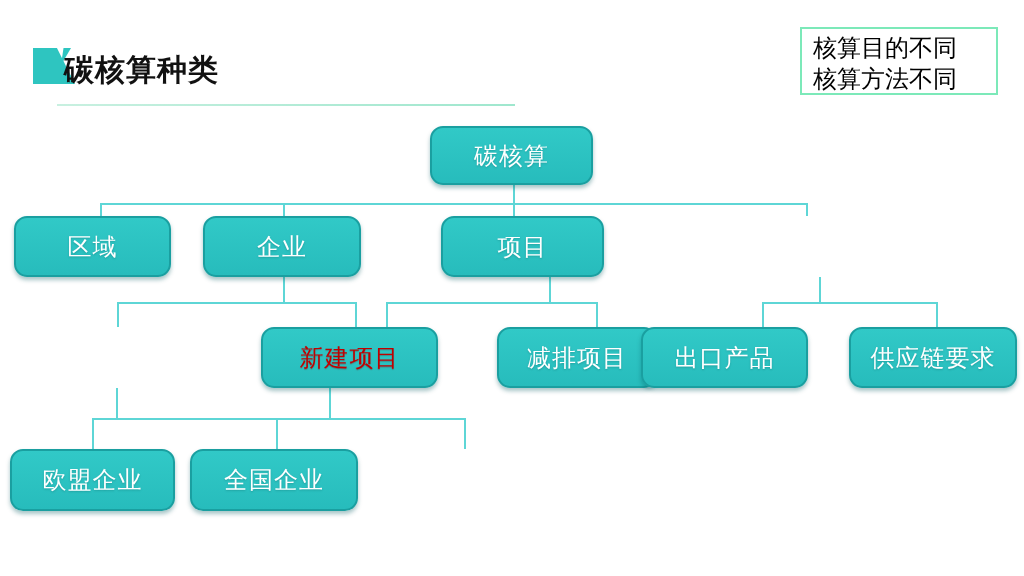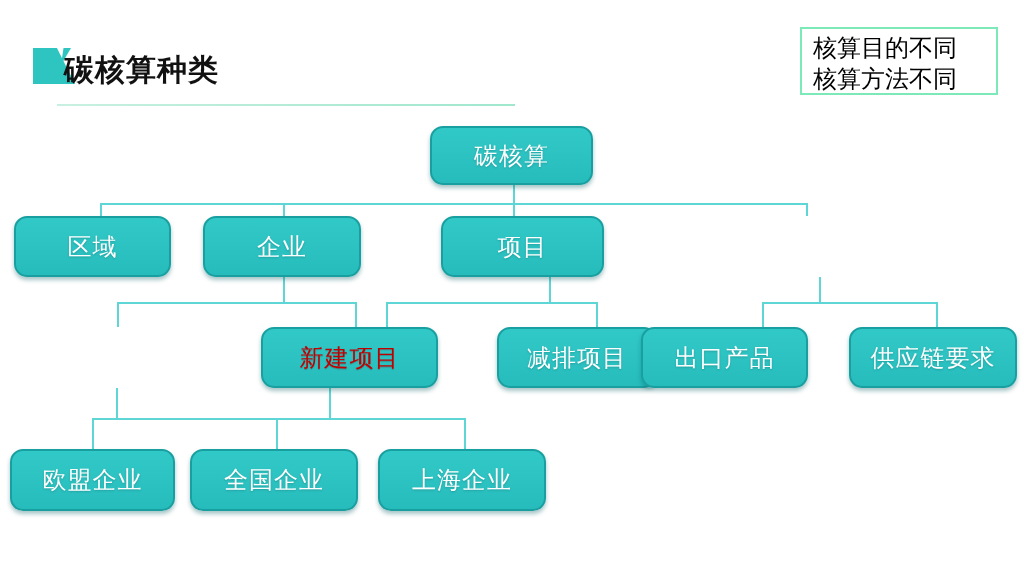--- a/index.html
+++ b/index.html
@@ -111,15 +111,14 @@
   <div class="node" style="left:203px;top:216px;width:158px;height:61px;">企业</div>
   <div class="node" style="left:441px;top:216px;width:163px;height:61px;">项目</div>
 
   <div class="node highlight" style="left:261px;top:327px;width:177px;height:61px;">新建项目</div>
   <div class="node" style="left:497px;top:327px;width:160px;height:61px;">减排项目</div>
   <div class="node" style="left:641px;top:327px;width:167px;height:61px;">出口产品</div>
   <div class="node" style="left:849px;top:327px;width:168px;height:61px;">供应链要求</div>
 
   <div class="node" style="left:10px;top:449px;width:165px;height:62px;">欧盟企业</div>
   <div class="node" style="left:190px;top:449px;width:168px;height:62px;text-align:center;">全国企业</div>
-  <div class="node" style="left:378px;top:449px;width:168px;height:62px;">上海企业</div>
 
 </div>
 
 </body></html>

